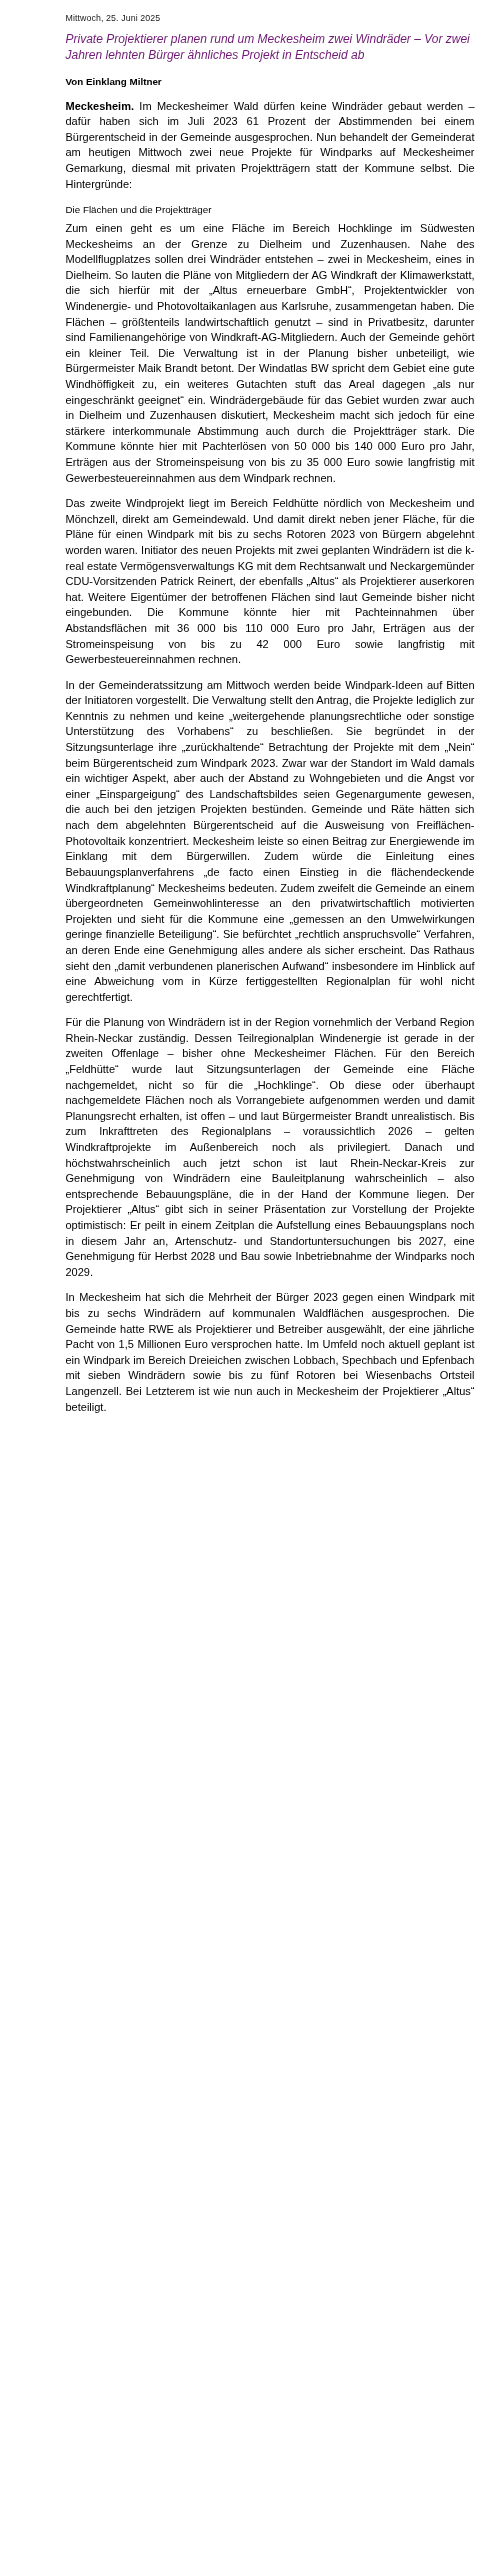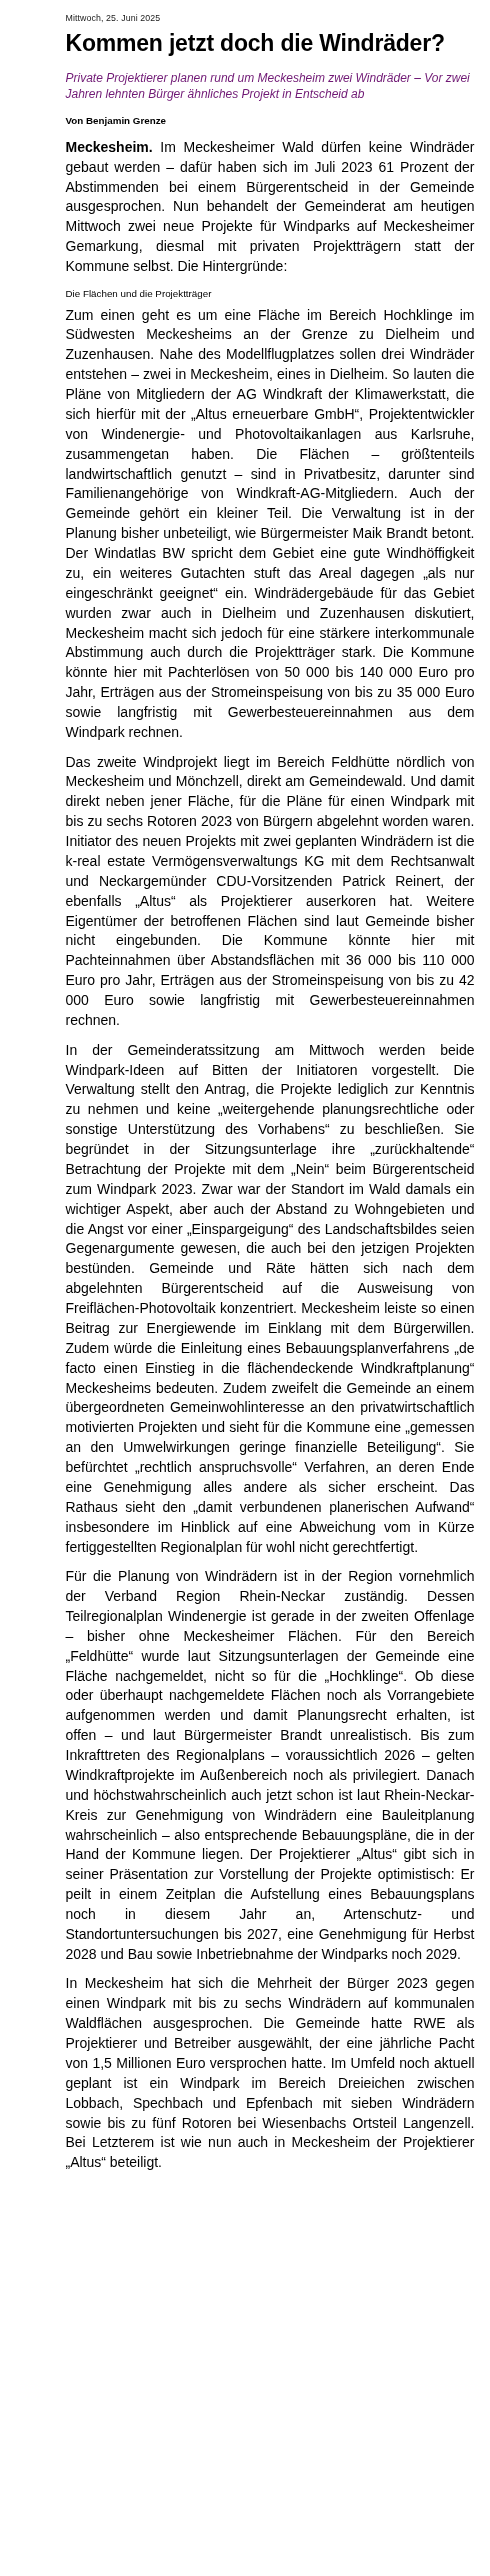--- a/index.html
+++ b/index.html
@@ -37,21 +37,21 @@
     font-style: italic;
     margin: 0 0 13.4px 0;
     color: #701a75;
   }
   .byline {
     font-size: 9.8px;
     font-weight: bold;
     margin: 0 0 11.3px 0;
   }
   p.body {
-    font-size: 14px;
+    font-size: 11px;
     line-height: 1.42;
     margin: 0 0 9.8px 0;
     text-align: justify;
     hyphens: auto;
   }
   p.body .lead {
     font-weight: bold;
   }
   h2.sub {
     font-size: 9.8px;
@@ -63,25 +63,24 @@
     margin-top: 0;
   }
 </style>
 </head>
 <body>
 
 <div class="page">
 
   <div class="dateline">Mittwoch, 25. Juni 2025</div>
 
-  <h1 class="headline">Kommen jetzt doch die Windräder?</h1>
 
   <div class="standfirst">Private Projektierer planen rund um Meckesheim zwei Windräder – Vor zwei Jahren lehnten Bürger ähnliches Projekt in Entscheid ab</div>
 
-  <div class="byline">Von Benjamin Grenze</div>
+  <div class="byline">Von Einklang Miltner</div>
 
   <div id="article-body">
       <p class="body"><span class="lead">Meckesheim.</span><span> Im Meckesheimer Wald dürfen keine Windräder gebaut werden – dafür haben sich im Juli 2023 61 Prozent der Abstimmenden bei einem Bürgerentscheid in der Gemeinde ausgesprochen. Nun behandelt der Gemeinderat am heutigen Mittwoch zwei neue Projekte für Windparks auf Meckesheimer Gemarkung, diesmal mit privaten Projektträgern statt der Kommune selbst. Die Hintergründe:</span></p>
       <h2 class="sub">Die Flächen und die Projektträger</h2>
       <p class="body">Zum einen geht es um eine Fläche im Bereich Hochklinge im Südwesten Meckesheims an der Grenze zu Dielheim und Zuzenhausen. Nahe des Modellflugplatzes sollen drei Windräder entstehen – zwei in Meckesheim, eines in Dielheim. So lauten die Pläne von Mitgliedern der AG Windkraft der Klimawerkstatt, die sich hierfür mit der „Altus erneuerbare GmbH“, Projektentwickler von Windenergie- und Photovoltaikanlagen aus Karlsruhe, zusammengetan haben. Die Flächen – größtenteils landwirtschaftlich genutzt – sind in Privatbesitz, darunter sind Familienangehörige von Windkraft-AG-Mitgliedern. Auch der Gemeinde gehört ein kleiner Teil. Die Verwaltung ist in der Planung bisher unbeteiligt, wie Bürgermeister Maik Brandt betont. Der Windatlas BW spricht dem Gebiet eine gute Windhöffigkeit zu, ein weiteres Gutachten stuft das Areal dagegen „als nur eingeschränkt geeignet“ ein. Windrädergebäude für das Gebiet wurden zwar auch in Dielheim und Zuzenhausen diskutiert, Meckesheim macht sich jedoch für eine stärkere interkommunale Abstimmung auch durch die Projektträger stark. Die Kommune könnte hier mit Pachterlösen von 50 000 bis 140 000 Euro pro Jahr, Erträgen aus der Stromeinspeisung von bis zu 35 000 Euro sowie langfristig mit Gewerbesteuereinnahmen aus dem Windpark rechnen.</p>
       <p class="body">Das zweite Windprojekt liegt im Bereich Feldhütte nördlich von Meckesheim und Mönchzell, direkt am Gemeindewald. Und damit direkt neben jener Fläche, für die Pläne für einen Windpark mit bis zu sechs Rotoren 2023 von Bürgern abgelehnt worden waren. Initiator des neuen Projekts mit zwei geplanten Windrädern ist die k-real estate Vermögensverwaltungs KG mit dem Rechtsanwalt und Neckargemünder CDU-Vorsitzenden Patrick Reinert, der ebenfalls „Altus“ als Projektierer auserkoren hat. Weitere Eigentümer der betroffenen Flächen sind laut Gemeinde bisher nicht eingebunden. Die Kommune könnte hier mit Pachteinnahmen über Abstandsflächen mit 36 000 bis 110 000 Euro pro Jahr, Erträgen aus der Stromeinspeisung von bis zu 42 000 Euro sowie langfristig mit Gewerbesteuereinnahmen rechnen.</p>
       <p class="body">In der Gemeinderatssitzung am Mittwoch werden beide Windpark-Ideen auf Bitten der Initiatoren vorgestellt. Die Verwaltung stellt den Antrag, die Projekte lediglich zur Kenntnis zu nehmen und keine „weitergehende planungsrechtliche oder sonstige Unterstützung des Vorhabens“ zu beschließen. Sie begründet in der Sitzungsunterlage ihre „zurückhaltende“ Betrachtung der Projekte mit dem „Nein“ beim Bürgerentscheid zum Windpark 2023. Zwar war der Standort im Wald damals ein wichtiger Aspekt, aber auch der Abstand zu Wohngebieten und die Angst vor einer „Einspargeigung“ des Landschaftsbildes seien Gegenargumente gewesen, die auch bei den jetzigen Projekten bestünden. Gemeinde und Räte hätten sich nach dem abgelehnten Bürgerentscheid auf die Ausweisung von Freiflächen-Photovoltaik konzentriert. Meckesheim leiste so einen Beitrag zur Energiewende im Einklang mit dem Bürgerwillen. Zudem würde die Einleitung eines Bebauungsplanverfahrens „de facto einen Einstieg in die flächendeckende Windkraftplanung“ Meckesheims bedeuten. Zudem zweifelt die Gemeinde an einem übergeordneten Gemeinwohlinteresse an den privatwirtschaftlich motivierten Projekten und sieht für die Kommune eine „gemessen an den Umwelwirkungen geringe finanzielle Beteiligung“. Sie befürchtet „rechtlich anspruchsvolle“ Verfahren, an deren Ende eine Genehmigung alles andere als sicher erscheint. Das Rathaus sieht den „damit verbundenen planerischen Aufwand“ insbesondere im Hinblick auf eine Abweichung vom in Kürze fertiggestellten Regionalplan für wohl nicht gerechtfertigt.</p>
       <p class="body">Für die Planung von Windrädern ist in der Region vornehmlich der Verband Region Rhein-Neckar zuständig. Dessen Teilregionalplan Windenergie ist gerade in der zweiten Offenlage – bisher ohne Meckesheimer Flächen. Für den Bereich „Feldhütte“ wurde laut Sitzungsunterlagen der Gemeinde eine Fläche nachgemeldet, nicht so für die „Hochklinge“. Ob diese oder überhaupt nachgemeldete Flächen noch als Vorrangebiete aufgenommen werden und damit Planungsrecht erhalten, ist offen – und laut Bürgermeister Brandt unrealistisch. Bis zum Inkrafttreten des Regionalplans – voraussichtlich 2026 – gelten Windkraftprojekte im Außenbereich noch als privilegiert. Danach und höchstwahrscheinlich auch jetzt schon ist laut Rhein-Neckar-Kreis zur Genehmigung von Windrädern eine Bauleitplanung wahrscheinlich – also entsprechende Bebauungspläne, die in der Hand der Kommune liegen. Der Projektierer „Altus“ gibt sich in seiner Präsentation zur Vorstellung der Projekte optimistisch: Er peilt in einem Zeitplan die Aufstellung eines Bebauungsplans noch in diesem Jahr an, Artenschutz- und Standortuntersuchungen bis 2027, eine Genehmigung für Herbst 2028 und Bau sowie Inbetriebnahme der Windparks noch 2029.</p>
       <p class="body">In Meckesheim hat sich die Mehrheit der Bürger 2023 gegen einen Windpark mit bis zu sechs Windrädern auf kommunalen Waldflächen ausgesprochen. Die Gemeinde hatte RWE als Projektierer und Betreiber ausgewählt, der eine jährliche Pacht von 1,5 Millionen Euro versprochen hatte. Im Umfeld noch aktuell geplant ist ein Windpark im Bereich Dreieichen zwischen Lobbach, Spechbach und Epfenbach mit sieben Windrädern sowie bis zu fünf Rotoren bei Wiesenbachs Ortsteil Langenzell. Bei Letzterem ist wie nun auch in Meckesheim der Projektierer „Altus“ beteiligt.</p>
     </div>

